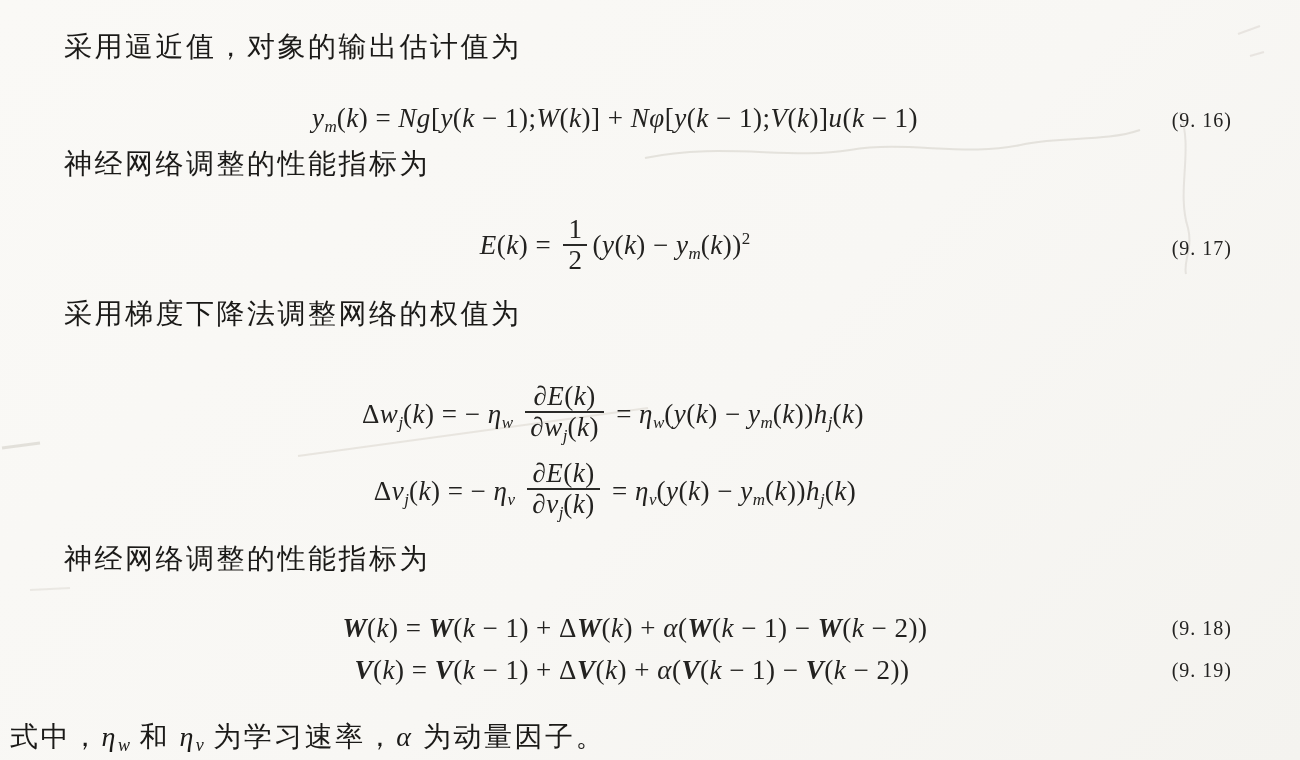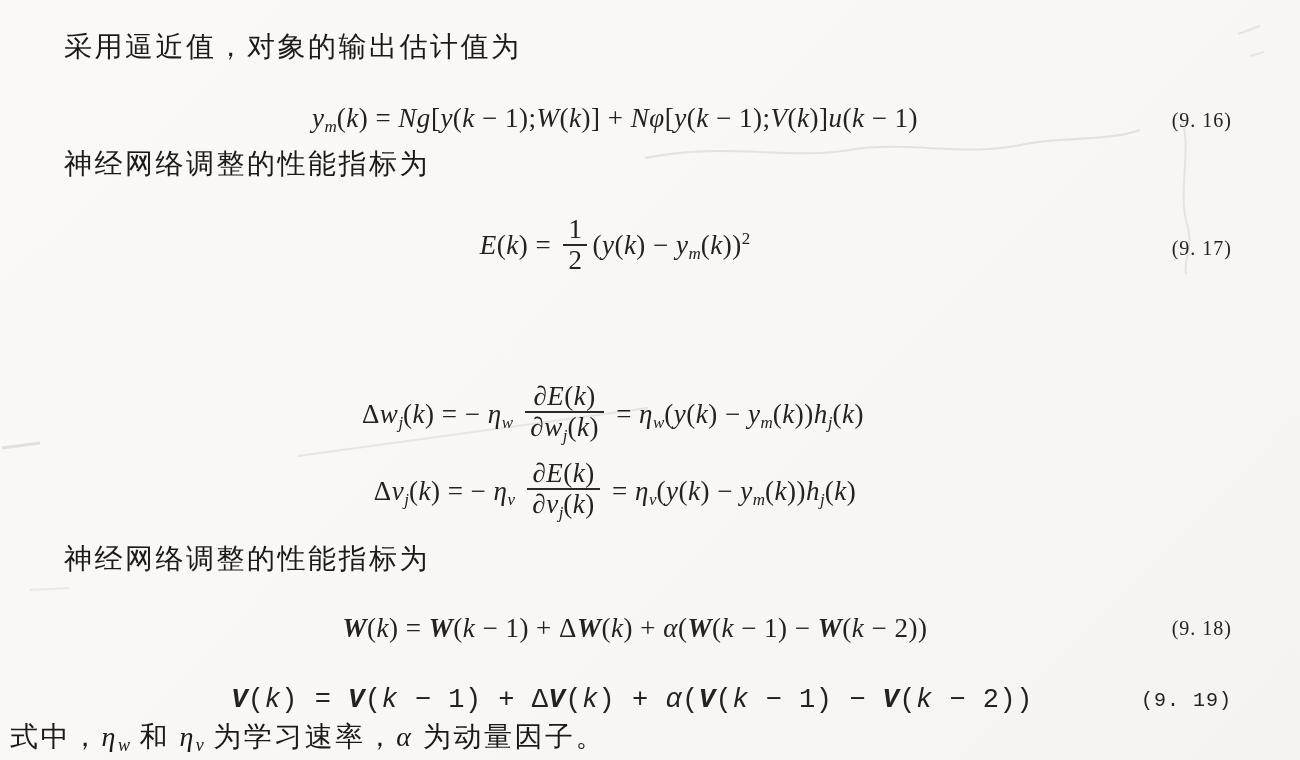--- a/index.html
+++ b/index.html
@@ -75,37 +75,38 @@
       <span class="eq-number">(9. 16)</span>
     </div>
 
     <div class="para" style="left:64px;top:145px;">神经网络调整的性能指标为</div>
 
     <div class="eq-line" style="top:195px;height:74px;padding-right:70px;">
       <span class="eq-body"><span class="m-i">E</span><span class="m-r">(</span><span class="m-i">k</span><span class="m-r">) = </span><span class="frac"><span class="fnum"><span class="m-r">1</span></span><span class="fden"><span class="m-r">2</span></span></span><span class="m-r">(</span><span class="m-i">y</span><span class="m-r">(</span><span class="m-i">k</span><span class="m-r">) − </span><span class="m-i">y</span><span class="m-sub">m</span><span class="m-r">(</span><span class="m-i">k</span><span class="m-r">))</span><span class="m-sup">2</span></span>
       <span class="eq-number">(9. 17)</span>
     </div>
 
+    <div class="para" style="left:64px;top:295px;">采用梯度下降法调整网络的权值为</div>
 
     <div class="eq-line" style="top:364px;height:74px;padding-right:74px;">
       <span class="eq-body"><span class="m-r">Δ</span><span class="m-i">w</span><span class="m-sub">j</span><span class="m-r">(</span><span class="m-i">k</span><span class="m-r">) = − </span><span class="m-i">η</span><span class="m-sub">w</span><span class="m-r"> </span><span class="frac"><span class="fnum"><span class="m-r">∂</span><span class="m-i">E</span><span class="m-r">(</span><span class="m-i">k</span><span class="m-r">)</span></span><span class="fden"><span class="m-r">∂</span><span class="m-i">w</span><span class="m-sub">j</span><span class="m-r">(</span><span class="m-i">k</span><span class="m-r">)</span></span></span><span class="m-r"> = </span><span class="m-i">η</span><span class="m-sub">w</span><span class="m-r">(</span><span class="m-i">y</span><span class="m-r">(</span><span class="m-i">k</span><span class="m-r">) − </span><span class="m-i">y</span><span class="m-sub">m</span><span class="m-r">(</span><span class="m-i">k</span><span class="m-r">))</span><span class="m-i">h</span><span class="m-sub">j</span><span class="m-r">(</span><span class="m-i">k</span><span class="m-r">)</span></span>
     </div>
 
     <div class="eq-line" style="top:441px;height:74px;padding-right:70px;">
       <span class="eq-body"><span class="m-r">Δ</span><span class="m-i">v</span><span class="m-sub">j</span><span class="m-r">(</span><span class="m-i">k</span><span class="m-r">) = − </span><span class="m-i">η</span><span class="m-sub">v</span><span class="m-r"> </span><span class="frac"><span class="fnum"><span class="m-r">∂</span><span class="m-i">E</span><span class="m-r">(</span><span class="m-i">k</span><span class="m-r">)</span></span><span class="fden"><span class="m-r">∂</span><span class="m-i">v</span><span class="m-sub">j</span><span class="m-r">(</span><span class="m-i">k</span><span class="m-r">)</span></span></span><span class="m-r"> = </span><span class="m-i">η</span><span class="m-sub">v</span><span class="m-r">(</span><span class="m-i">y</span><span class="m-r">(</span><span class="m-i">k</span><span class="m-r">) − </span><span class="m-i">y</span><span class="m-sub">m</span><span class="m-r">(</span><span class="m-i">k</span><span class="m-r">))</span><span class="m-i">h</span><span class="m-sub">j</span><span class="m-r">(</span><span class="m-i">k</span><span class="m-r">)</span></span>
     </div>
 
     <div class="para" style="left:64px;top:540px;">神经网络调整的性能指标为</div>
 
     <div class="eq-line" style="top:588px;height:48px;padding-right:30px;">
       <span class="eq-body"><span class="m-b">W</span><span class="m-r">(</span><span class="m-i">k</span><span class="m-r">) = </span><span class="m-b">W</span><span class="m-r">(</span><span class="m-i">k</span><span class="m-r"> − 1) + Δ</span><span class="m-b">W</span><span class="m-r">(</span><span class="m-i">k</span><span class="m-r">) + </span><span class="m-i">α</span><span class="m-r">(</span><span class="m-b">W</span><span class="m-r">(</span><span class="m-i">k</span><span class="m-r"> − 1) − </span><span class="m-b">W</span><span class="m-r">(</span><span class="m-i">k</span><span class="m-r"> − 2))</span></span>
       <span class="eq-number">(9. 18)</span>
     </div>
 
-    <div class="eq-line" style="top:660px;height:48px;padding-right:36px;font-family:Liberation Mono, monospace;">
+    <div class="eq-line" style="top:630px;height:48px;padding-right:36px;">
       <span class="eq-body"><span class="m-b">V</span><span class="m-r">(</span><span class="m-i">k</span><span class="m-r">) = </span><span class="m-b">V</span><span class="m-r">(</span><span class="m-i">k</span><span class="m-r"> − 1) + Δ</span><span class="m-b">V</span><span class="m-r">(</span><span class="m-i">k</span><span class="m-r">) + </span><span class="m-i">α</span><span class="m-r">(</span><span class="m-b">V</span><span class="m-r">(</span><span class="m-i">k</span><span class="m-r"> − 1) − </span><span class="m-b">V</span><span class="m-r">(</span><span class="m-i">k</span><span class="m-r"> − 2))</span></span>
       <span class="eq-number">(9. 19)</span>
     </div>
 
     <div class="para note-line" style="left:10px;top:718px;"><span class="m-r">式中，</span><span class="m-i">η</span><span class="m-sub">w</span><span class="m-r"> 和 </span><span class="m-i">η</span><span class="m-sub">v</span><span class="m-r"> 为学习速率，</span><span class="m-i">α</span><span class="m-r"> 为动量因子。</span></div>
 
   </div>
 </div>
 
 </body></html>

